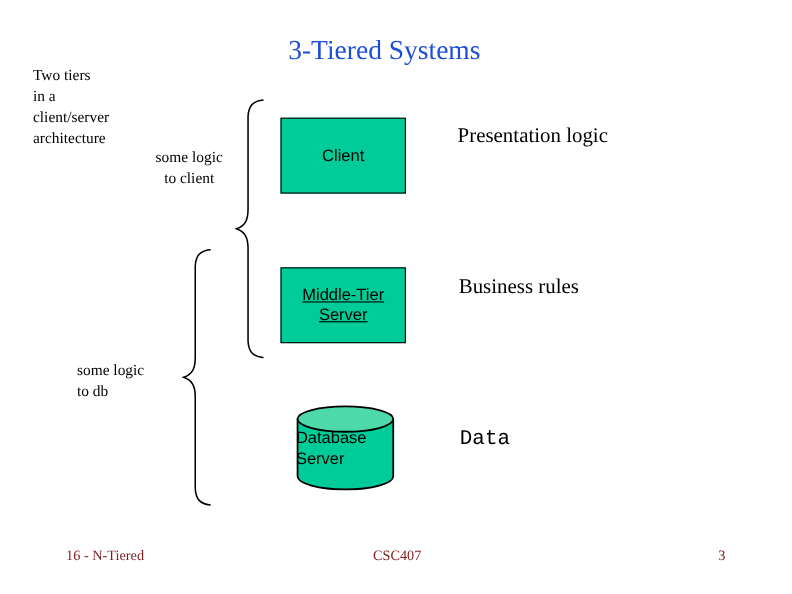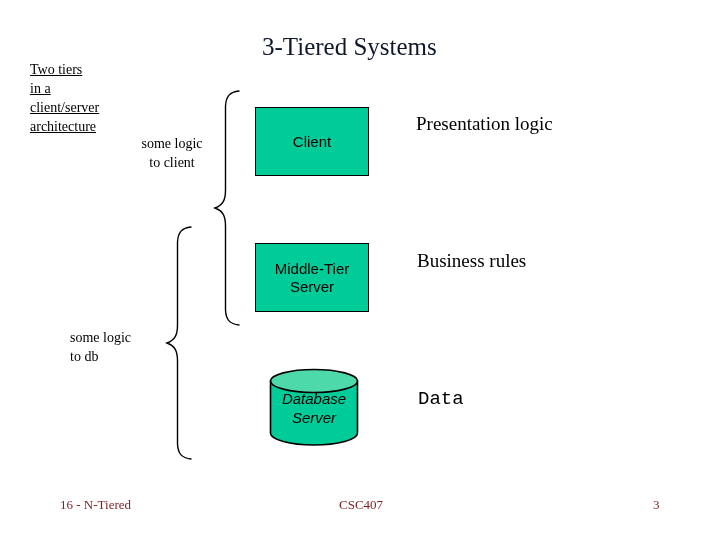--- a/index.html
+++ b/index.html
@@ -18,37 +18,36 @@
   }
   .abs { position: absolute; }
 
   
   #slide-title {
     left: 262px;
     top: 33px;
     font-family: "Liberation Serif", serif;
     font-size: 25px;
     line-height: 28px;
-    color: #0f172a;
+    color: #1d4ed8;
     white-space: nowrap;
   }
 
   
   .serif-note {
     font-family: "Liberation Serif", serif;
     font-size: 14px;
     line-height: 19px;
     color: #000000;
     white-space: pre-line;
   }
   #note-two-tiers {
     left: 30px;
     top: 60px;
     text-align: left;
-    text-decoration: underline;
   }
   #note-some-logic-client {
     left: 126px;
     top: 134px;
     width: 92px;
     text-align: center;
   }
   #note-some-logic-db {
     left: 70px;
     top: 328px;
@@ -86,43 +85,42 @@
     left: 255px;
     top: 107px;
     width: 114px;
     height: 69px;
   }
   #box-middle-tier {
     left: 255px;
     top: 243px;
     width: 114px;
     height: 69px;
+    text-decoration: underline;
   }
 
   
   #cylinder-database {
     left: 269px;
     top: 368px;
     width: 90px;
     height: 78px;
   }
   #cylinder-database svg { display: block; }
   #cylinder-label {
     position: absolute;
     left: 269px;
     top: 389px;
     width: 90px;
-    text-align: center;
     font-family: "Liberation Sans", sans-serif;
     font-size: 15px;
     line-height: 19px;
     color: #000000;
     white-space: pre-line;
     pointer-events: none;
-    font-style: italic;
   }
 
   
   .brace { position: absolute; }
   .brace svg { display: block; overflow: visible; }
   #brace-upper { left: 214px; top: 90px; }
   #brace-lower { left: 166px; top: 226px; }
 
   
   .footer-text {

